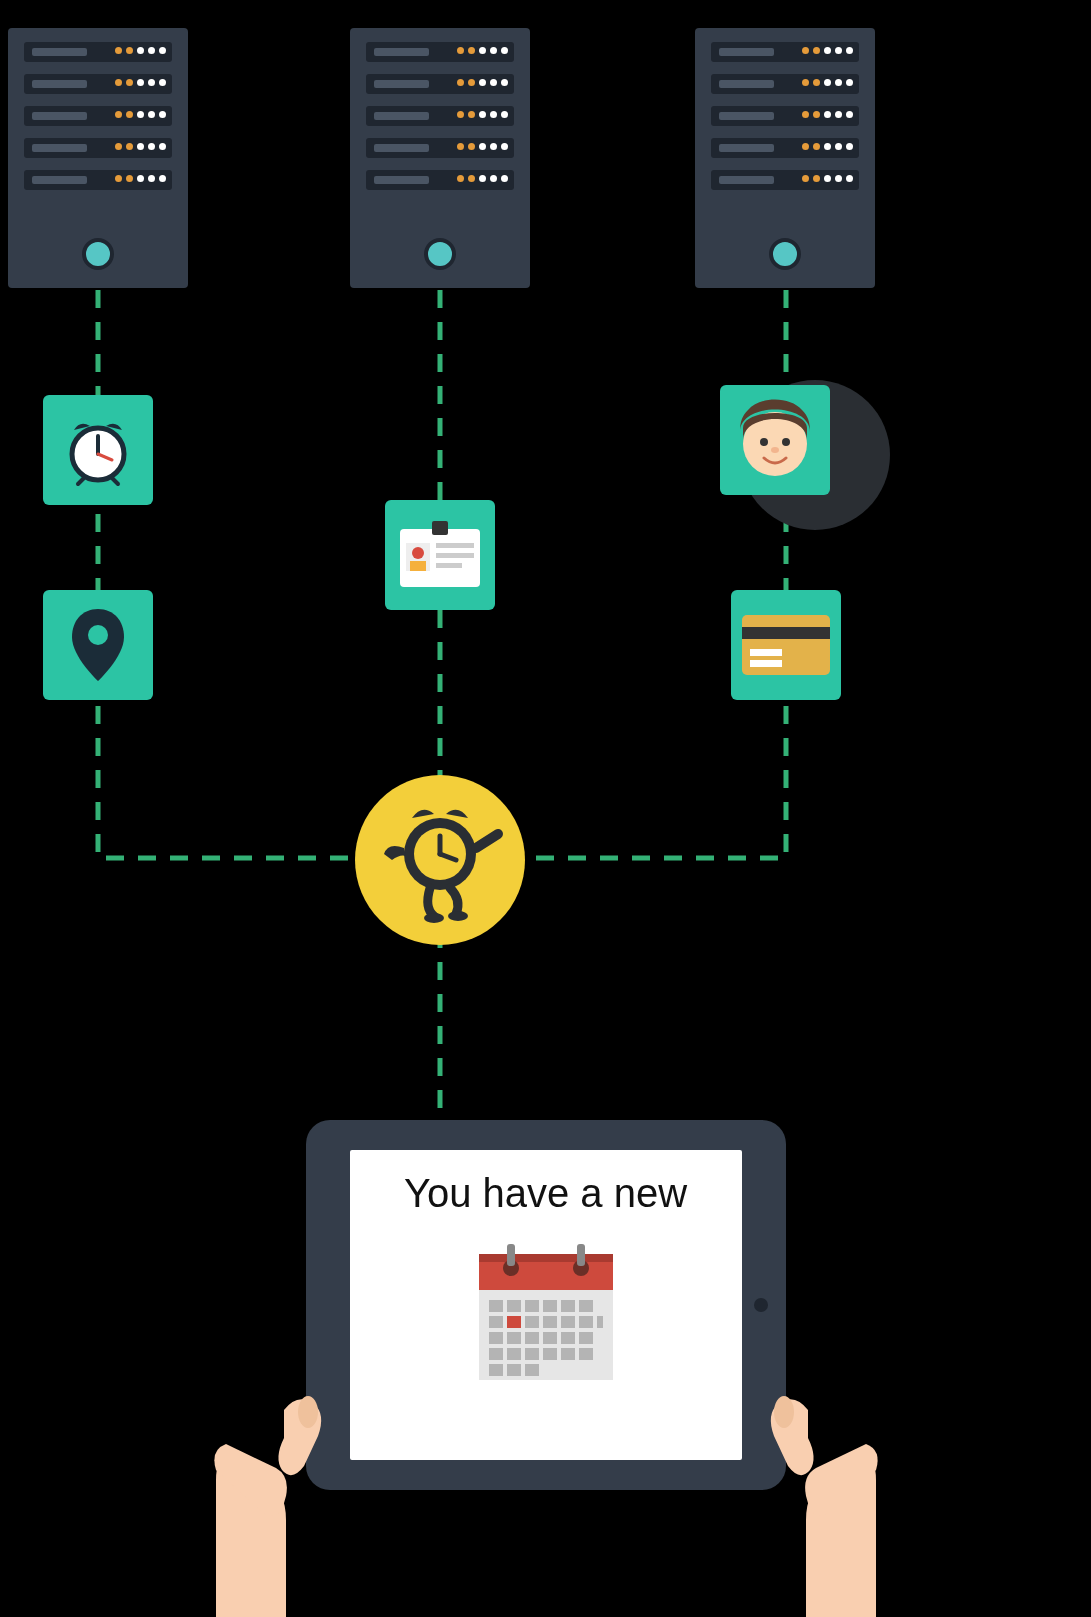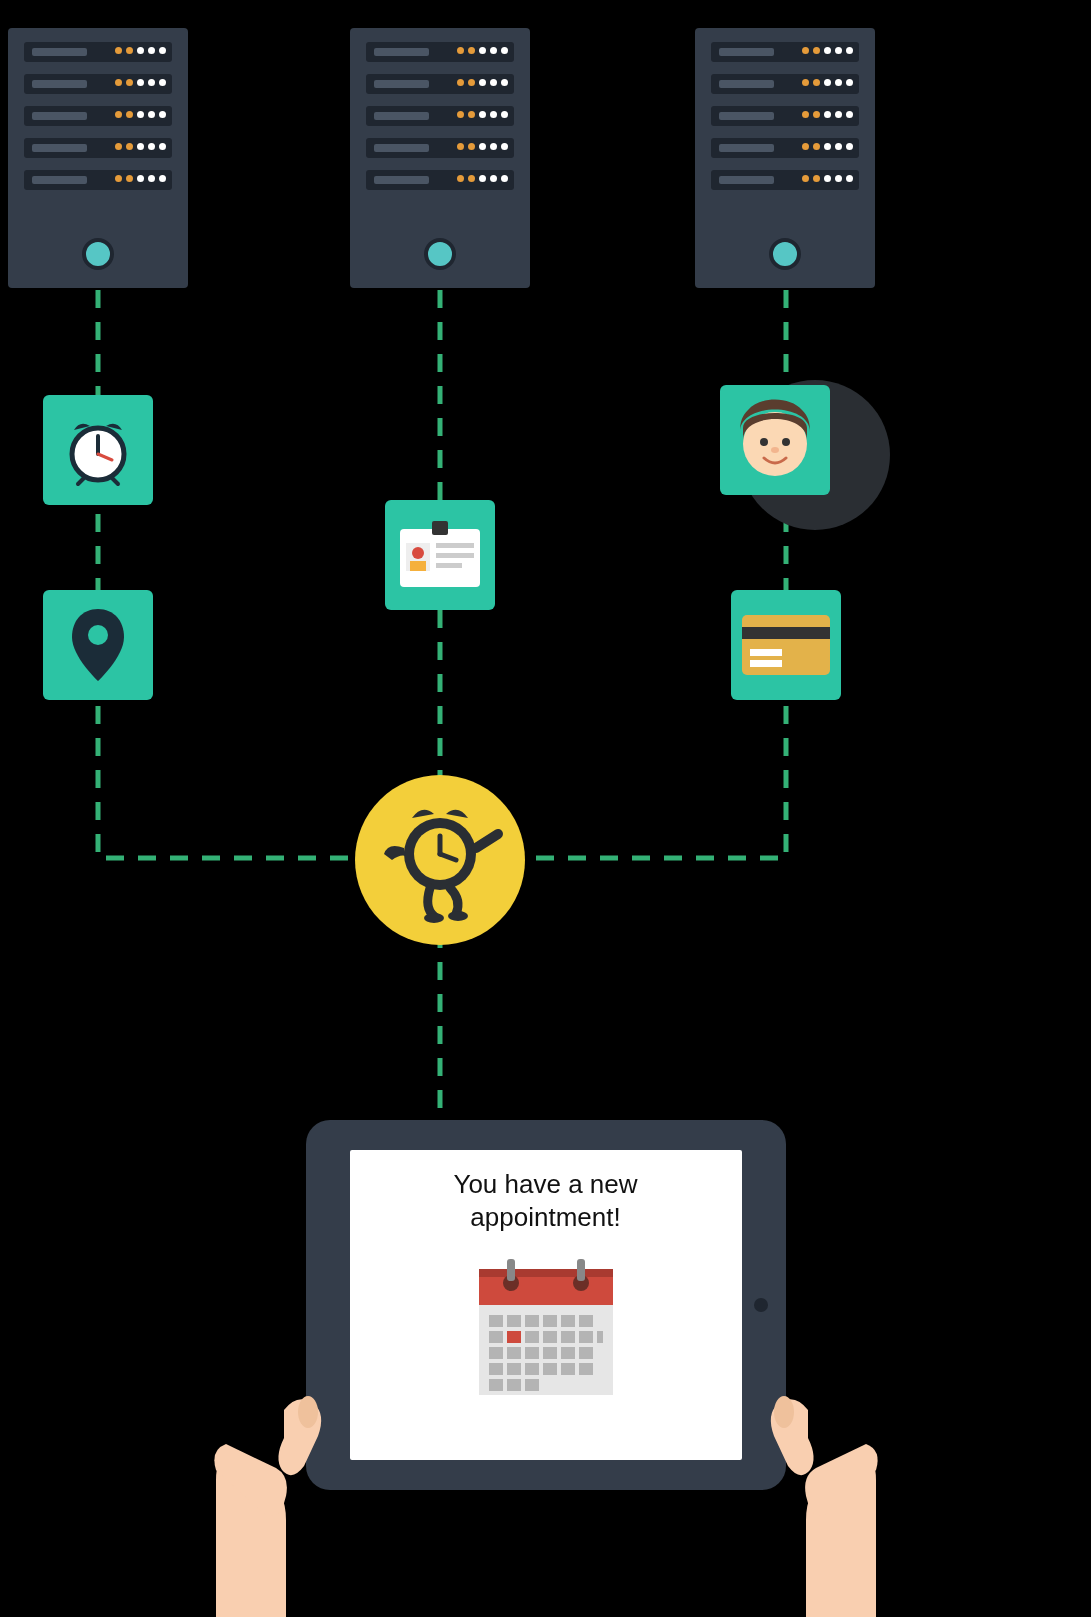--- a/index.html
+++ b/index.html
@@ -116,21 +116,21 @@
   .screen {
     width: 100%; height: 100%;
     background: #fff;
     border-radius: 2px;
     display: flex;
     flex-direction: column;
     align-items: center;
     padding-top: 18px;
   }
   .screen-text {
-    font-size: 26px;
+    font-size: 40px;
     text-align: center;
     line-height: 1.25;
     color: #111;
     font-weight: 400;
   }
   .hand {
     position: absolute;
     width: 200px;
     height: 340px;
   }
@@ -389,21 +389,20 @@
       <ellipse cx="64" cy="128" rx="10" ry="5" fill="#2a2e33"></ellipse>
       <ellipse cx="88" cy="126" rx="10" ry="5" fill="#2a2e33"></ellipse>
     </svg>
   </div>
 
   <div class="tablet-wrap" style="top:1120px;">
     <div class="tablet">
       <div class="screen">
         <div class="screen-text">
           <span>You have a new</span><br>
-          <span>appointment!</span>
         </div>
         <svg width="170" height="170" viewBox="0 0 170 170" style="margin-top:12px;">
           <rect x="18" y="32" width="134" height="118" fill="#e6e6e6"></rect>
           <rect x="18" y="32" width="134" height="28" fill="#ce4a3d"></rect>
           <rect x="18" y="24" width="134" height="8" fill="#a93a30"></rect>
           <circle cx="50" cy="38" r="8" fill="#6b2f27"></circle>
           <circle cx="120" cy="38" r="8" fill="#6b2f27"></circle>
           <rect x="46" y="14" width="8" height="22" rx="3" fill="#888"></rect>
           <rect x="116" y="14" width="8" height="22" rx="3" fill="#888"></rect>
 

